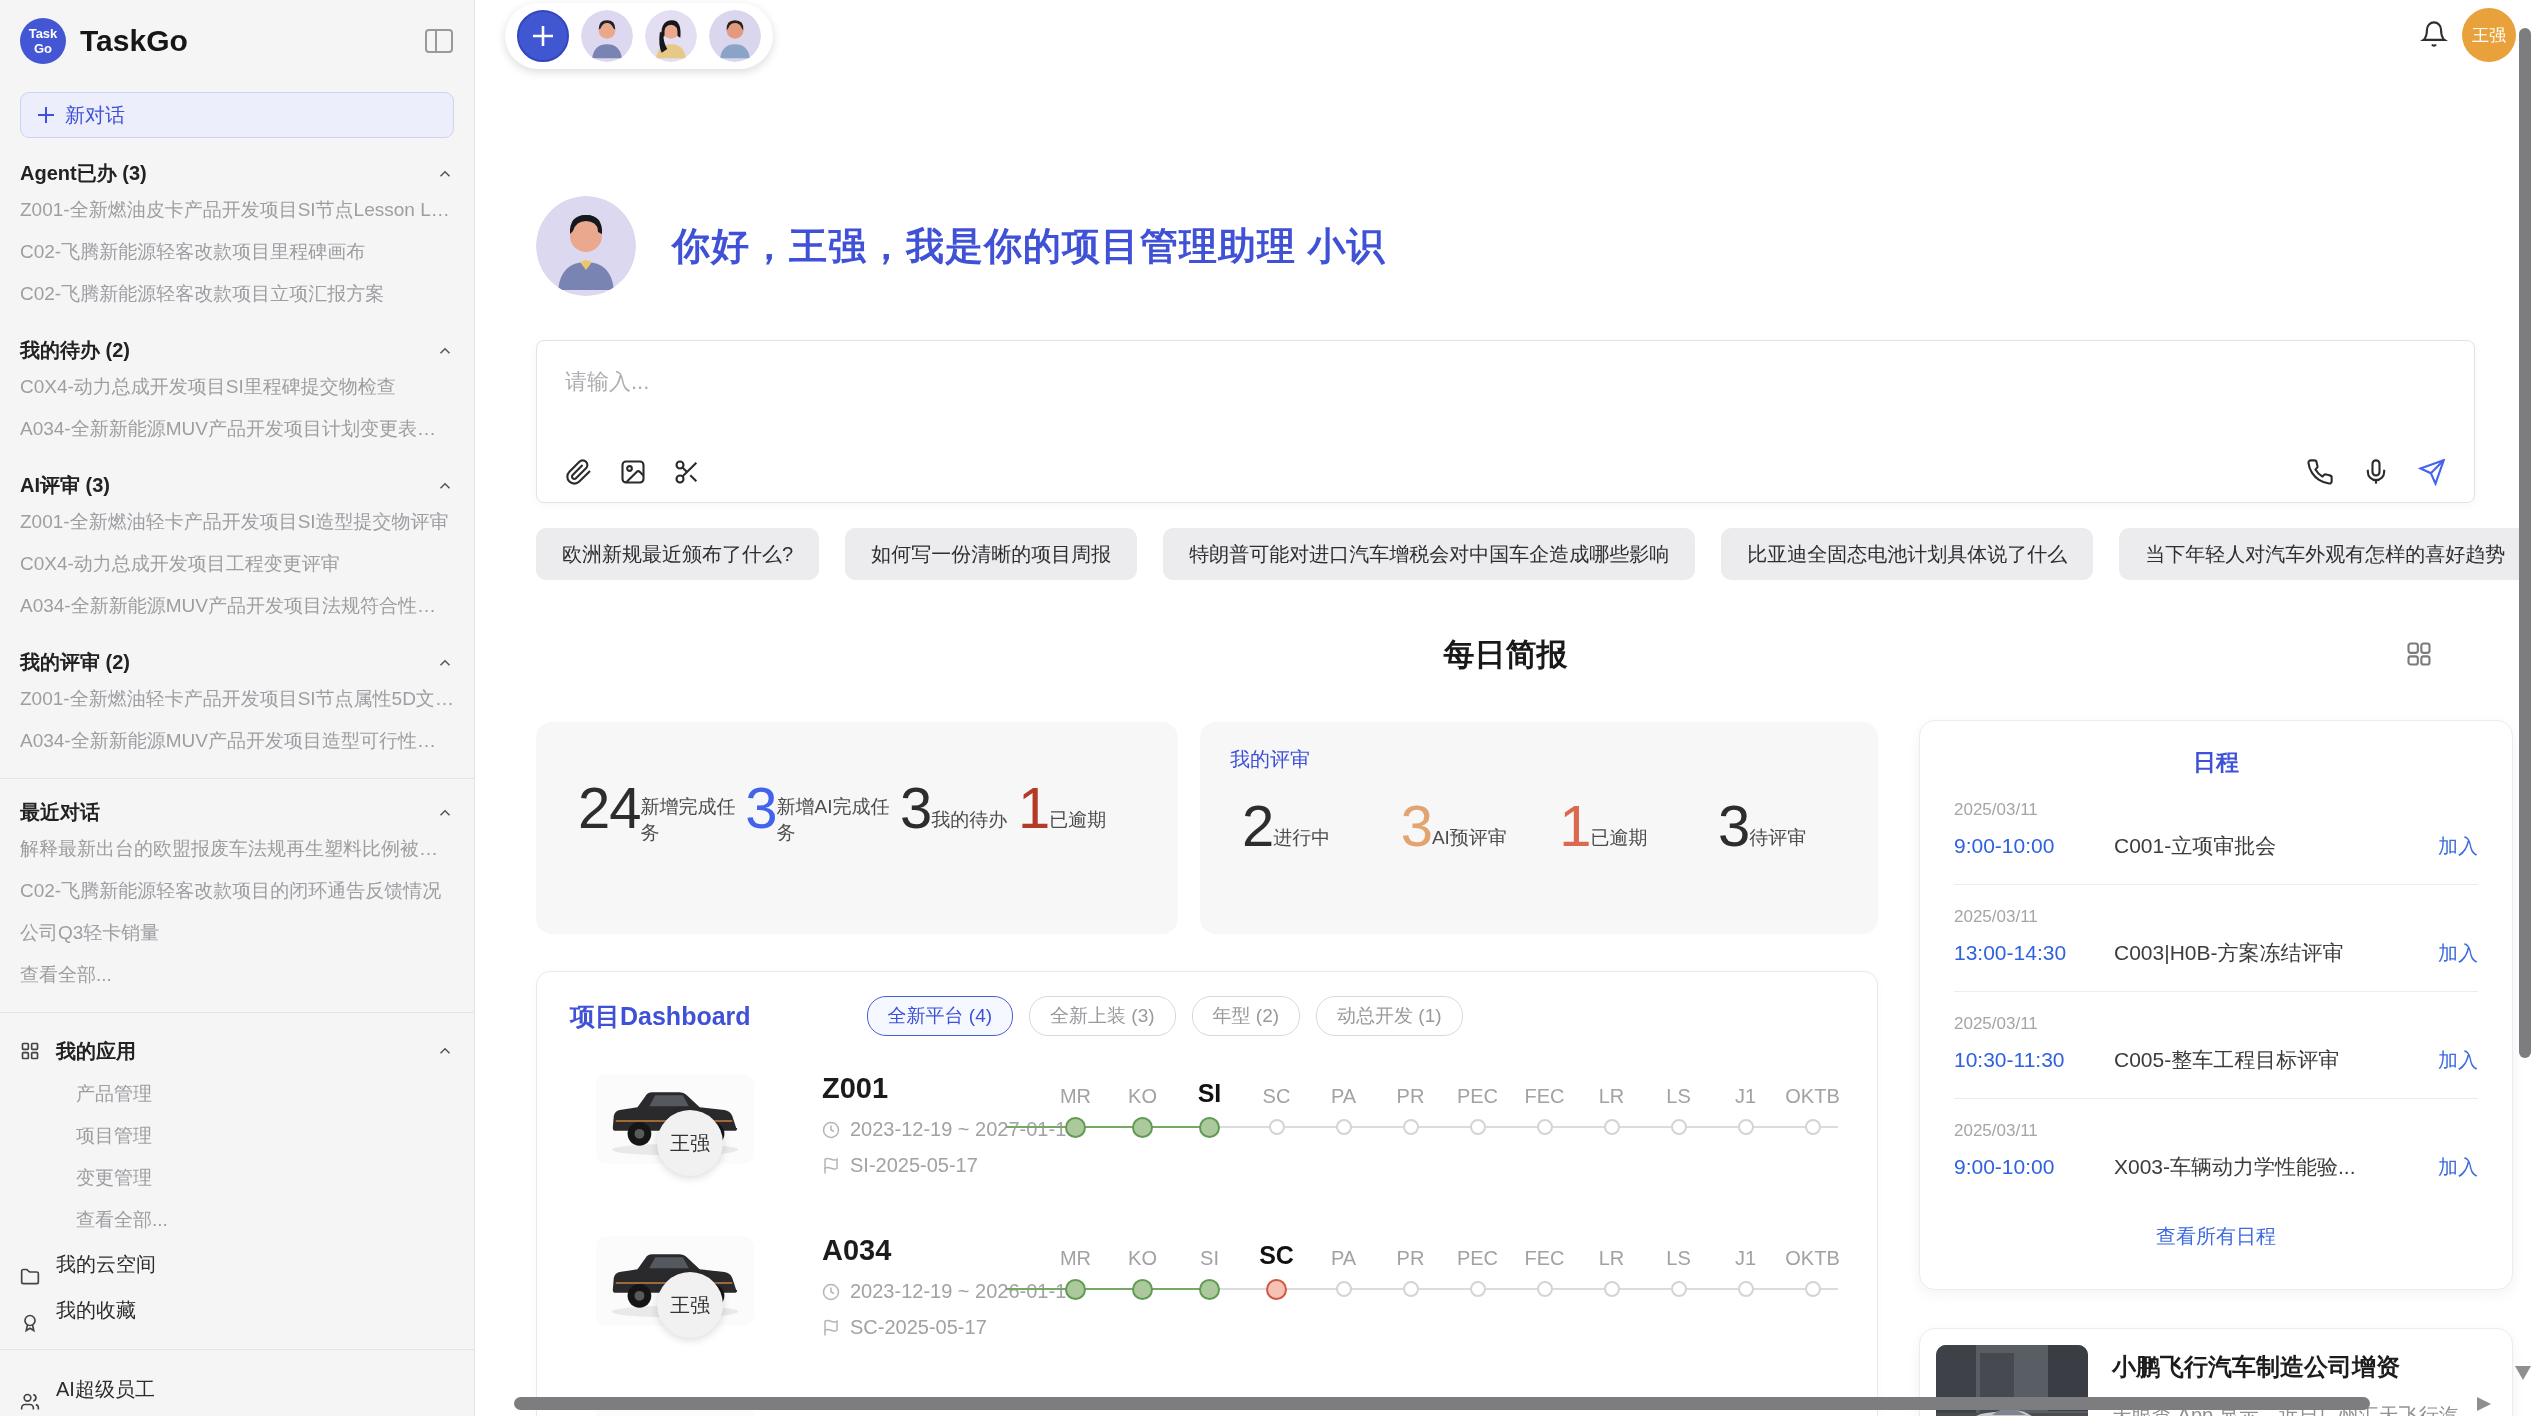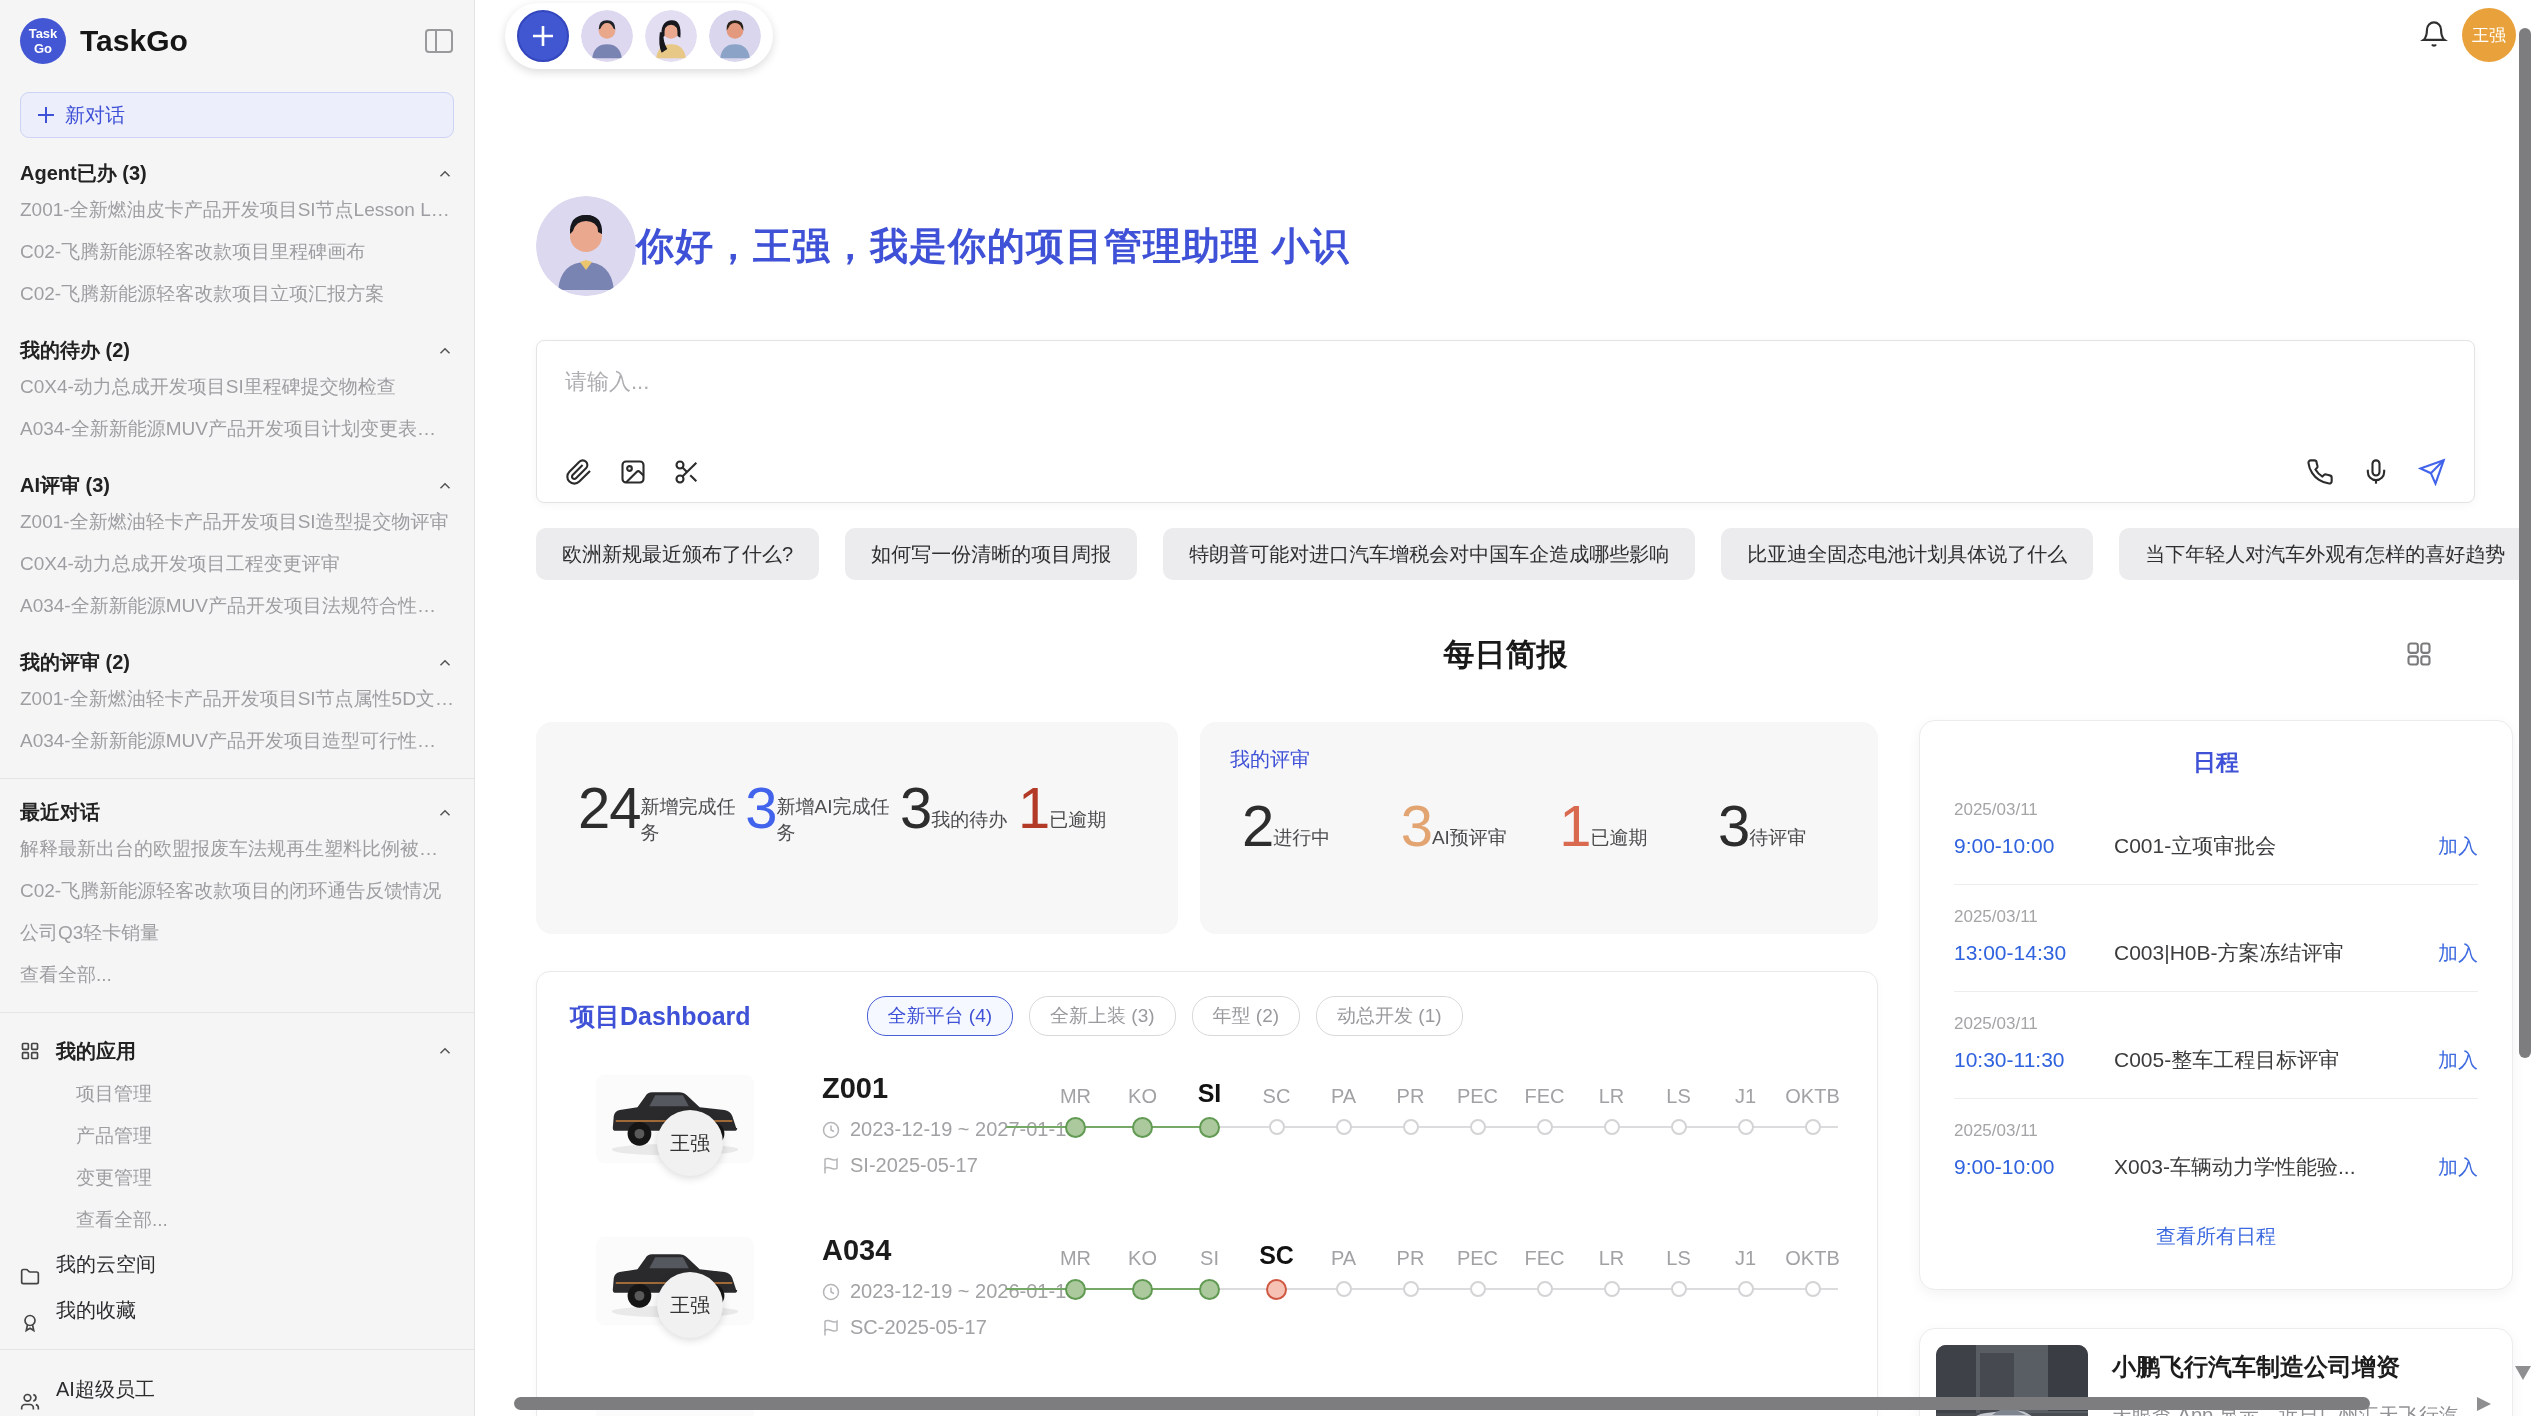--- a/index.html
+++ b/index.html
@@ -24,21 +24,21 @@
   .apps-head .lab{flex:1}
 
   
   .main{position:absolute;left:475px;top:0;width:2057px;height:1416px}
   .pill{position:absolute;left:30px;top:3px;height:66px;border-radius:33px;background:#fff;box-shadow:0 3px 10px rgba(0,0,0,.14);display:flex;align-items:center;gap:12px;padding:0 12px}
   .pc{width:52px;height:52px;border-radius:50%;overflow:hidden;flex:none;cursor:pointer}
   .plus-btn{background:#4157d2;border:2px solid #3346bd;box-sizing:border-box;display:flex;align-items:center;justify-content:center}
   .bell{position:absolute;left:1945px;top:20px;cursor:pointer}
   .user{position:absolute;left:1987px;top:8px;width:54px;height:54px;border-radius:50%;background:#e9a23b;color:#fff;font-size:17px;display:flex;align-items:center;justify-content:center;cursor:pointer}
 
-  .greet{position:absolute;left:61px;top:196px;display:flex;align-items:center;}
+  .greet{position:absolute;left:61px;top:196px;display:flex;align-items:center;gap:36px}
   .g-avatar{width:100px;height:100px;border-radius:50%;overflow:hidden}
   .g-text{font-size:38px;font-weight:700;color:#3f51d6;letter-spacing:1px}
 
   .in-card{position:absolute;left:61px;top:340px;width:1939px;height:163px;border:1.5px solid #e3e3e6;border-radius:8px;box-sizing:border-box;background:#fff;box-shadow:0 2px 10px rgba(0,0,0,.04);padding:26px 28px}
   .in-ph{font-size:22px;color:#aeaeb2}
   .in-left{position:absolute;left:28px;bottom:16px;display:flex;gap:26px}
   .in-right{position:absolute;right:28px;bottom:16px;display:flex;gap:28px}
   .in-left svg,.in-right svg{cursor:pointer}
 
   .chips{position:absolute;left:61px;top:528px;display:flex;gap:26px}
@@ -201,22 +201,22 @@
           <rect x="3" y="3" width="7" height="7" rx="1"></rect>
           <rect x="14" y="3" width="7" height="7" rx="1"></rect>
           <rect x="3" y="14" width="7" height="7" rx="1"></rect>
           <rect x="14" y="14" width="7" height="7" rx="1"></rect>
         </svg>
       <span class="lab">我的应用</span>
       <svg width="18" height="18" viewBox="0 0 24 24" fill="none" stroke="#555" stroke-width="2">
           <path d="m6 15 6-6 6 6"></path>
         </svg>
     </div>
+    <div class="item subitem">产品管理</div>
     <div class="item subitem">项目管理</div>
-    <div class="item subitem">产品管理</div>
     <div class="item subitem">变更管理</div>
     <div class="item subitem">查看全部...</div>
 
     <div class="row-ic">
       <svg width="20" height="20" viewBox="0 0 24 24" fill="none" stroke="#444" stroke-width="2">
           <path d="M4 20h16a2 2 0 0 0 2-2V8a2 2 0 0 0-2-2h-7.9a2 2 0 0 1-1.7-.9L9.2 3.9A2 2 0 0 0 7.5 3H4a2 2 0 0 0-2 2v13c0 1.1.9 2 2 2Z"></path>
         </svg>
       <span class="lab">我的云空间</span>
     </div>
     <div class="row-ic">

